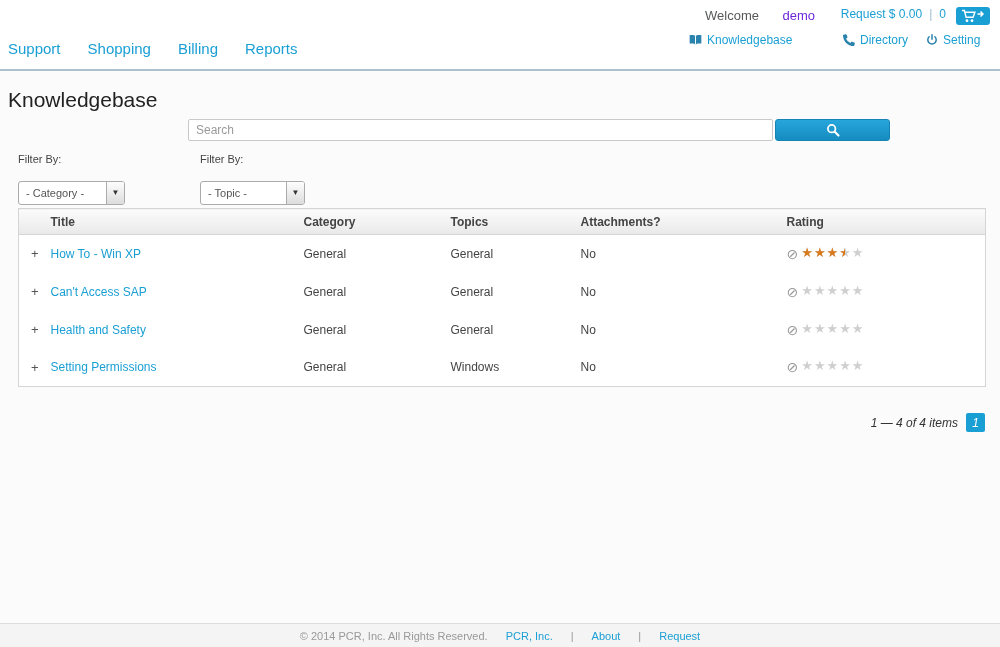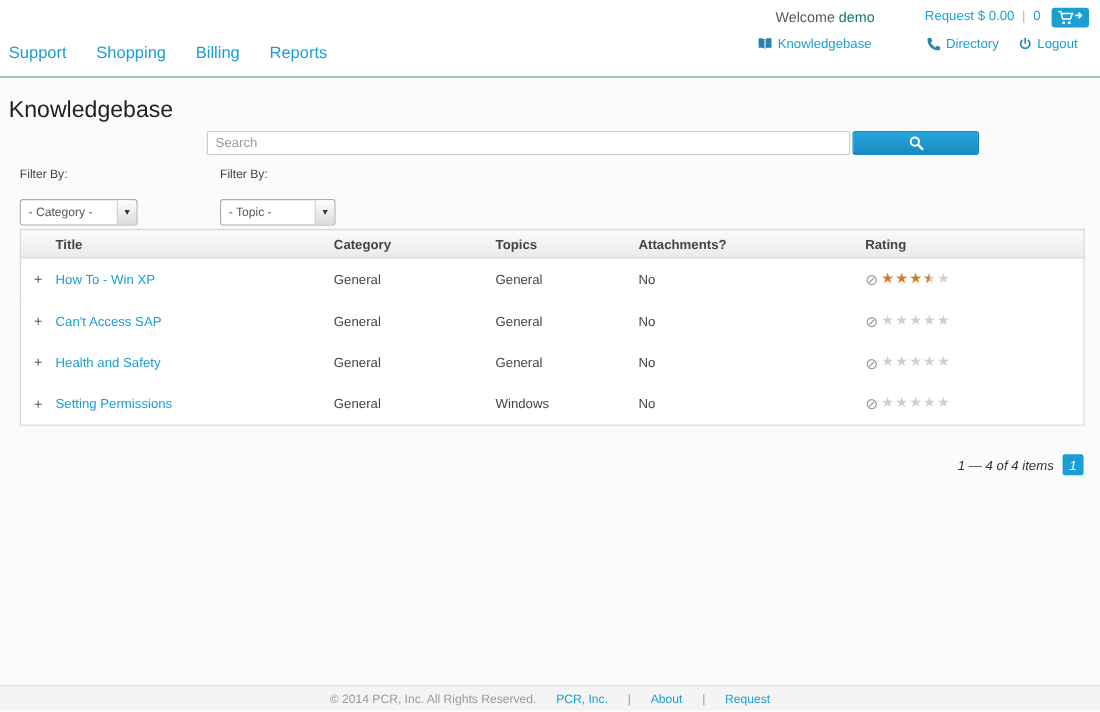--- a/index.html
+++ b/index.html
@@ -10,21 +10,21 @@
   .topbar { position:relative; width:100%; height:71px; background:#fff; border-bottom:2px solid #a9c2cc; }
   .logo { position:absolute; left:8px; top:2px; display:flex; align-items:flex-start; cursor:pointer; }
   .logo-pcr { color:#f58220; font-size:31px; font-weight:bold; letter-spacing:-1px; line-height:34px; }
   .logo-circle { width:7px; height:7px; border:2px solid #f58220; border-radius:50%; display:inline-block; margin:10px 1px 0 2px; }
   .logo-360 { color:#56585a; font-size:31px; font-weight:bold; letter-spacing:-1px; line-height:34px; }
   .logo-tm { color:#9a9a9a; font-size:7px; margin-top:22px; margin-left:1px; }
   .mainnav { position:absolute; left:8px; top:40px; display:flex; gap:27px; }
   .mainnav a { color:#1a9fd4; font-size:15px; text-decoration:none; cursor:pointer; }
 
   .welcome { position:absolute; left:705px; top:8px; font-size:13px; color:#56585a; }
-  .welcome a { color:#0f766e; text-decoration:none; cursor:pointer; }
+  .welcome a { color:#6d28d9; text-decoration:none; cursor:pointer;margin-left:20px; }
 
   .request-area { position:absolute; right:10px; top:7px; display:flex; align-items:flex-start; gap:7px; }
   .request-link { color:#1a9fd4; font-size:12px; text-decoration:none; cursor:pointer; }
   .req-sep { color:#9bbecd; font-size:12px; }
   .cart-count { color:#1a9fd4; font-size:12px; }
   .cart-btn { width:34px; height:18px; background:#1a9fd4; border:none; border-radius:3px; display:flex; align-items:center; justify-content:center; cursor:pointer; margin-left:3px; }
 
   .hdr-link { position:absolute; top:33px; display:flex; align-items:center; gap:5px; font-size:12px; color:#1a9fd4; text-decoration:none; cursor:pointer; }
   .hdr-link .ic { display:flex; align-items:center; }
   .hl-kb { left:689px; }
@@ -127,21 +127,21 @@
       <span>Directory</span>
     </a>
 
     <a class="hdr-link hl-out">
       <span class="ic">
         <svg width="12" height="12" viewBox="0 0 16 16">
           <path d="M8 1v6" stroke="#2a83ad" stroke-width="2" stroke-linecap="round" fill="none"></path>
           <path d="M4.2 3.6a5.6 5.6 0 1 0 7.6 0" stroke="#2a83ad" stroke-width="2" stroke-linecap="round" fill="none"></path>
         </svg>
       </span>
-      <span>Logout</span>
+      <span>Setting</span>
     </a>
   </header>
 
   <main class="main">
     <h1 class="page-title">Knowledgebase</h1>
 
     <div class="search-row">
       <input class="search-input" type="text" placeholder="Search" style="">
       <button class="search-btn">
         <span style="display:flex;">

